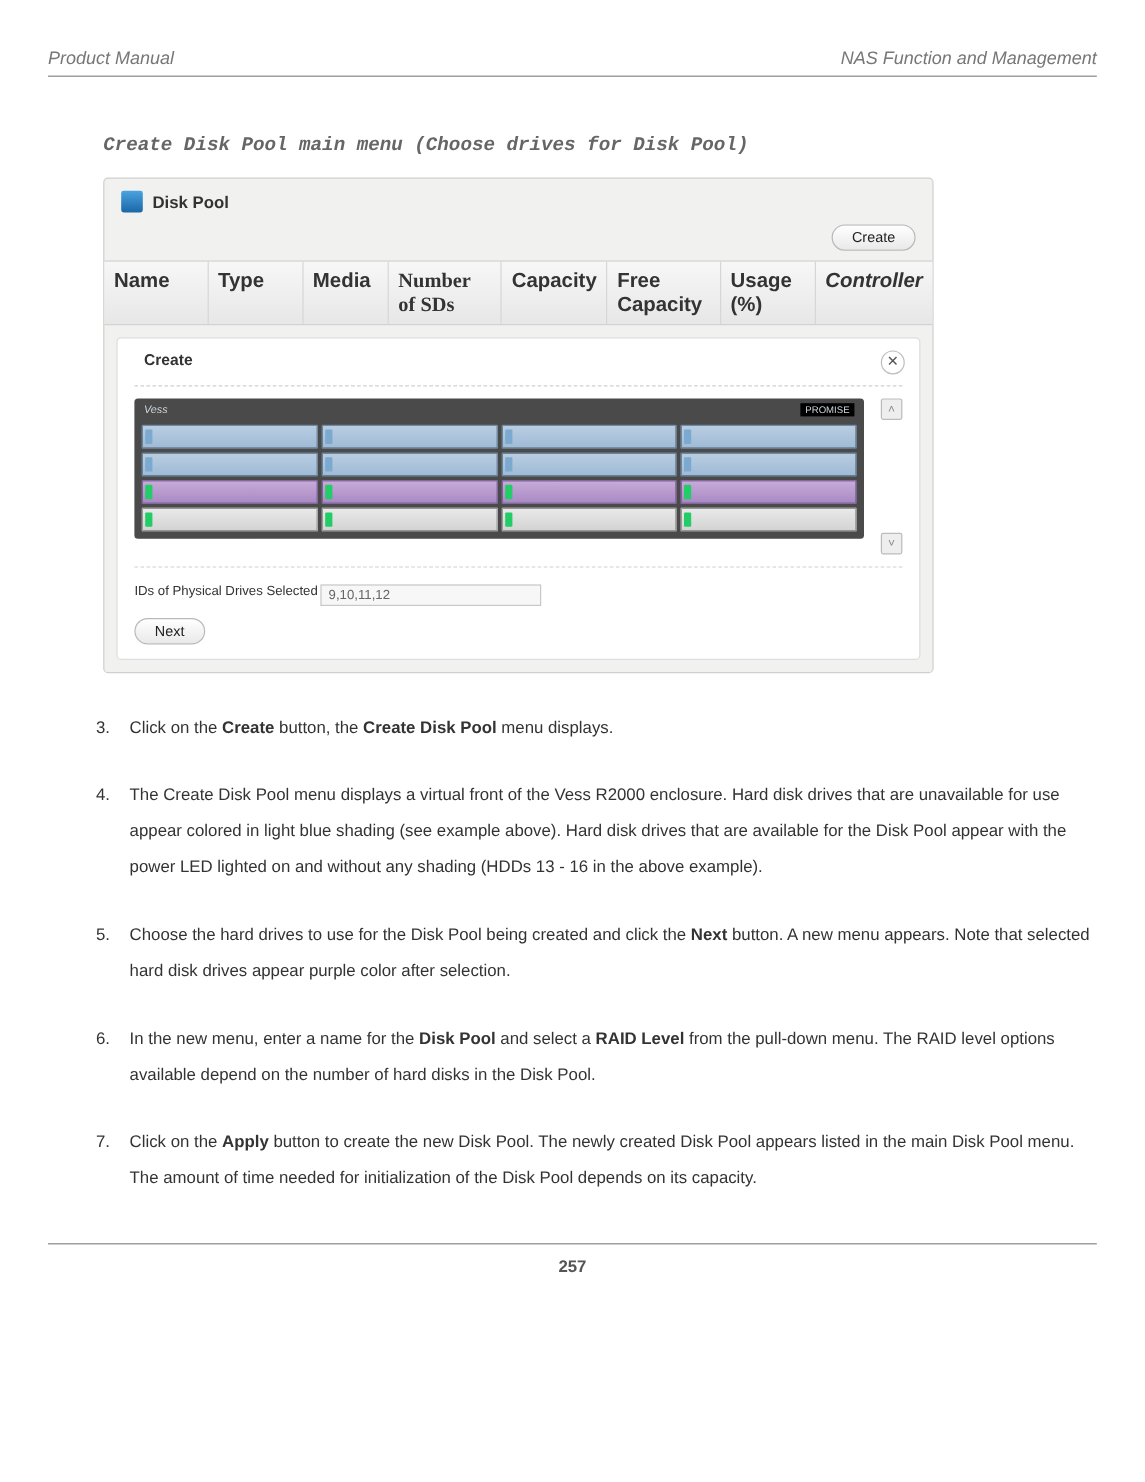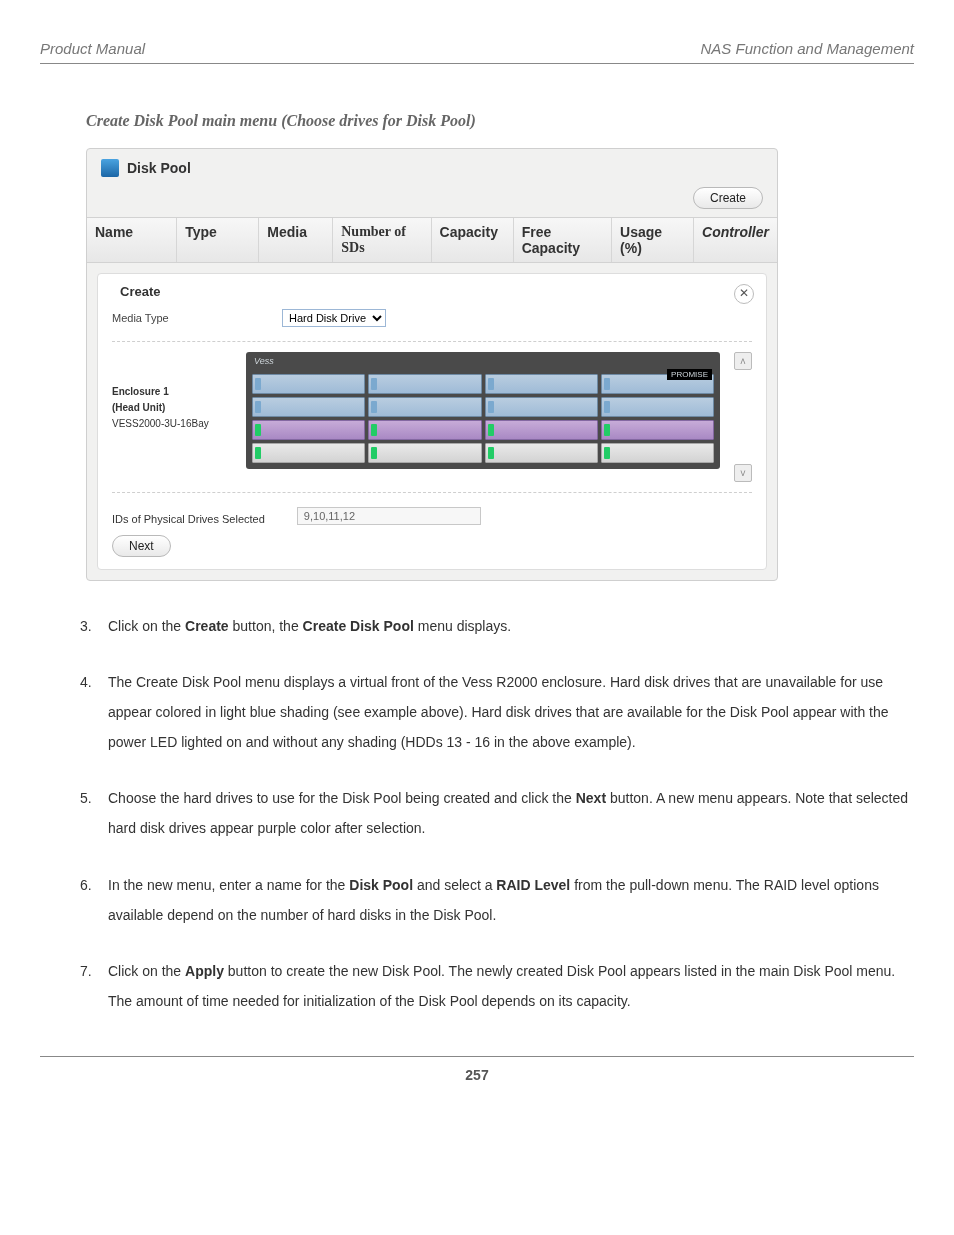--- a/index.html
+++ b/index.html
@@ -1,49 +1,49 @@
 <!DOCTYPE html>
 <html><head>
 <meta charset="utf-8">
 <style>
   html,body{margin:0;padding:0;background:#fff;color:#333;font-family:Verdana,Geneva,sans-serif;font-size:14px;}
   .page{width:874px;margin:0 auto;padding:40px 40px 20px 40px;}
   .pg-header{display:flex;justify-content:space-between;font-style:italic;color:#777;font-family:"Trebuchet MS",sans-serif;font-size:15px;padding-bottom:6px;border-bottom:1px solid #888;}
-  .section-title{font-style:italic;font-weight:bold;color:#666;font-family:Liberation Serif, serif;font-size:16px;margin:48px 0 18px 46px;}
+  .section-title{font-style:italic;font-weight:bold;color:#666;font-family:Liberation Mono, monospace;font-size:16px;margin:48px 0 18px 46px;}
   .screenshot{width:690px;margin:0 auto 30px 46px;border:1px solid #cfcfcf;background:#f1f1f0;padding:0;border-radius:4px;}
   .ss-title-row{display:flex;align-items:center;gap:8px;padding:10px 14px 2px 14px;}
   .ss-title-row .dp-icon{width:18px;height:18px;background:linear-gradient(180deg,#4aa3e0,#1b66a6);border-radius:2px;display:inline-block;}
   .ss-title-row .title{font-weight:bold;font-size:14px;color:#333;}
   .ss-btnrow{display:flex;justify-content:flex-end;padding:8px 14px 8px 14px;}
   .pill-btn{background:linear-gradient(#fff,#e9e9e9);border:1px solid #b9b9b9;border-radius:12px;padding:3px 16px;font-size:12px;color:#222;cursor:pointer;}
-  .col-head{display:flex;background:linear-gradient(#f7f7f7,#e7e7e7);border-top:1px solid #d2d2d2;border-bottom:1px solid #d2d2d2;font-size:14px;font-weight:bold;color:#333;}
+  .col-head{display:flex;background:linear-gradient(#f7f7f7,#e7e7e7);border-top:1px solid #d2d2d2;border-bottom:1px solid #d2d2d2;font-size:17px;font-weight:bold;color:#333;}
   .col-head>div{padding:6px 8px;border-right:1px solid #d6d6d6;}
   .col-head>div:last-child{border-right:none;}
   .c-name{width:90px;}.c-type{width:80px;}.c-status{width:70px;}.c-num{width:100px;font-family:Liberation Serif, serif;}.c-cap{width:80px;}.c-free{width:100px;}.c-usage{width:80px;}.c-ctrl{flex:1;text-align:right;font-style:italic;}
   .create-panel{margin:10px;border:1px solid #ddd;background:#fff;border-radius:4px;padding:10px 14px 12px 14px;position:relative;}
   .create-panel .close-x{position:absolute;top:10px;right:12px;width:18px;height:18px;border:1px solid #bcbcbc;border-radius:50%;text-align:center;line-height:16px;font-size:12px;color:#555;background:#fff;cursor:pointer;}
   .cp-title{display:flex;align-items:center;gap:8px;font-weight:bold;font-size:13px;color:#333;}
   .cp-row{display:flex;align-items:center;gap:20px;margin-top:10px;font-size:11px;color:#444;}
   .cp-row .lbl{width:150px;}
   select.media{font-size:11px;border:1px solid #9cb7d6;padding:1px 2px;background:#fff;}
   .enclosure-area{position:relative;margin-top:14px;border-top:1px dashed #cfcfcf;border-bottom:1px dashed #cfcfcf;padding:10px 0 10px 0;display:flex;gap:14px;align-items:flex-start;}
   .enc-labels{font-size:10px;color:#333;line-height:1.6;width:120px;padding-top:32px;}
   .enc-labels b{font-weight:bold;}
   .enc-box{flex:1;background:#4a4a4a;border-radius:3px;padding:22px 6px 6px 6px;position:relative;}
   .enc-box .brand{position:absolute;top:4px;left:8px;font-size:9px;color:#cfd6db;font-style:italic;}
-  .enc-box .brand2{position:absolute;top:17px;right:8px;font-size:8px;color:#cfd6db;background:#000;padding:1px 4px;}
+  .enc-box .brand2{position:absolute;top:4px;right:8px;font-size:8px;color:#cfd6db;background:#000;padding:1px 4px;}
   .bay-grid{display:grid;grid-template-columns:repeat(4,1fr);grid-auto-rows:20px;gap:3px;}
   .bay{background:linear-gradient(#b9cde0,#9fbbd7);border:1px solid #6e8aa4;border-radius:1px;display:flex;align-items:center;}
   .bay .led{width:6px;height:12px;margin-left:2px;background:#2c6;border-radius:1px;}
   .bay.unavail .led{background:#7ba9cf;}
   .bay.selected{background:linear-gradient(#c7abd8,#a989c4);border-color:#8468a2;}
   .bay.avail{background:linear-gradient(#e9e9e9,#d3d3d3);border-color:#a8a8a8;}
   .scrollhint{width:18px;display:flex;flex-direction:column;justify-content:space-between;align-items:center;height:130px;}
   .scrollhint .arr{width:16px;height:16px;border:1px solid #bbb;background:#eee;border-radius:2px;display:flex;align-items:center;justify-content:center;font-size:10px;color:#888;}
-  .ids-row{display:flex;align-items:flex-end;gap:32px;margin-top:14px;font-size:11px;color:#333;}
+  .ids-row{display:flex;align-items:flex-start;gap:2px;margin-top:14px;font-size:11px;color:#333;}
   .ids-row input{border:1px solid #c8c8c8;background:#f7f7f7;font-size:11px;padding:2px 6px;width:170px;color:#666;}
   .next-row{margin-top:10px;}
   ol.steps{margin:14px 0 0 40px;padding:0;list-style:none;counter-reset:step 2;}
   ol.steps>li{counter-increment:step;position:relative;padding:0 0 0 28px;margin:0 0 26px 0;line-height:2.15;font-size:14px;}
   ol.steps>li::before{content:counter(step)".";position:absolute;left:0;top:0;}
   .pg-footer{border-top:1px solid #888;margin-top:40px;text-align:center;padding-top:10px;font-weight:bold;color:#555;font-family:"Trebuchet MS",sans-serif;}
 </style>
 </head>
 <body>
 <div class="page">
@@ -73,33 +73,22 @@
       <div class="c-usage">Usage (%)</div>
       <div class="c-ctrl">Controller</div>
     </div>
 
     <div class="create-panel">
       <span class="close-x">✕</span>
       <div class="cp-title">
         <span class="dp-icon"></span>
         <span>Create</span>
       </div>
-      <div class="cp-row">
-        <span class="lbl">Media Type</span>
-        <select class="media">
-          <option>Hard Disk Drive</option>
-        </select>
-      </div>
 
       <div class="enclosure-area">
-        <div class="enc-labels">
-          <div><b>Enclosure 1</b></div>
-          <div><b>(Head Unit)</b></div>
-          <div>VESS2000-3U-16Bay</div>
-        </div>
         <div class="enc-box">
           <span class="brand">Vess</span>
           <span class="brand2">PROMISE</span>
           <div class="bay-grid">
             <div class="bay unavail">
                 <span class="led"></span>
               </div>
             <div class="bay unavail">
                 <span class="led"></span>
               </div>

